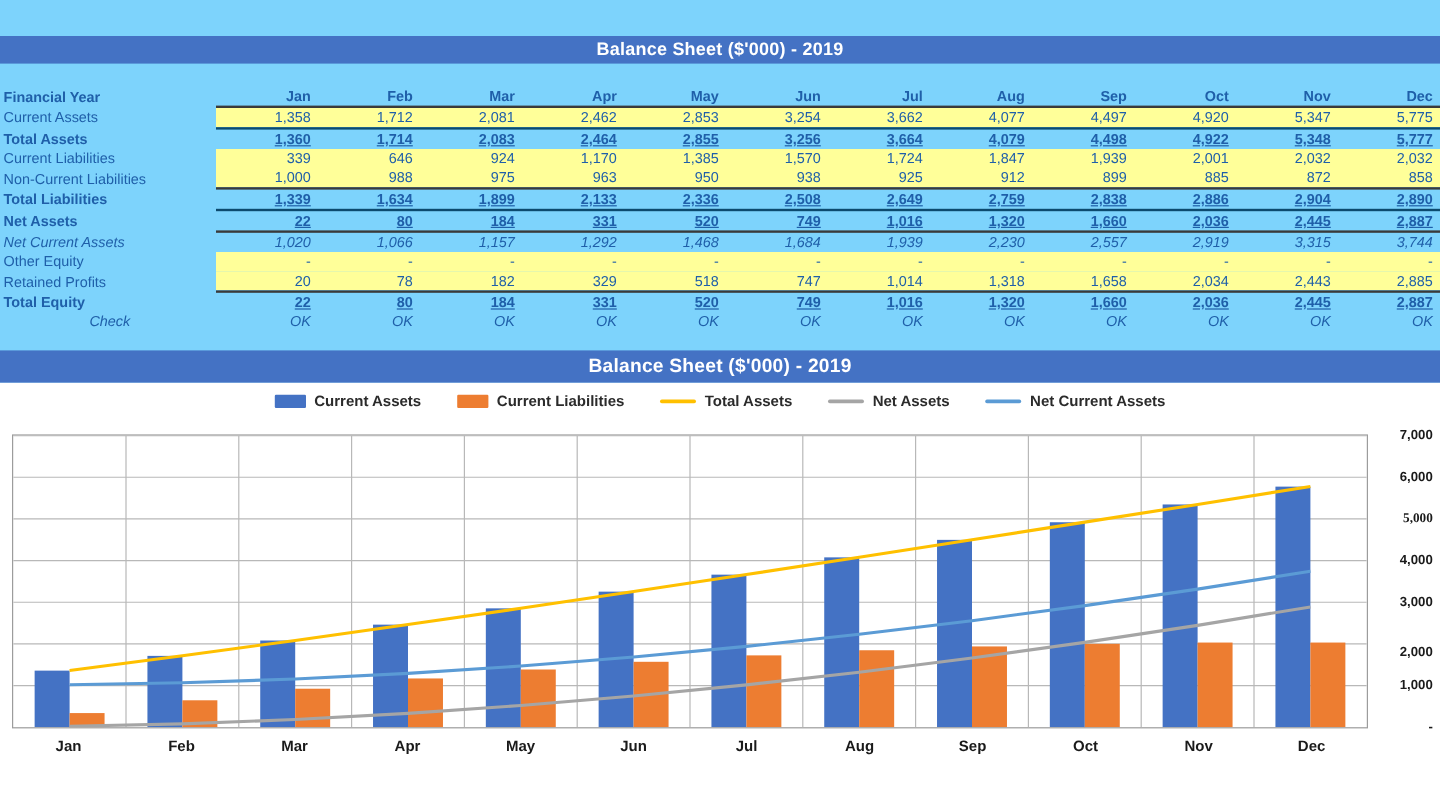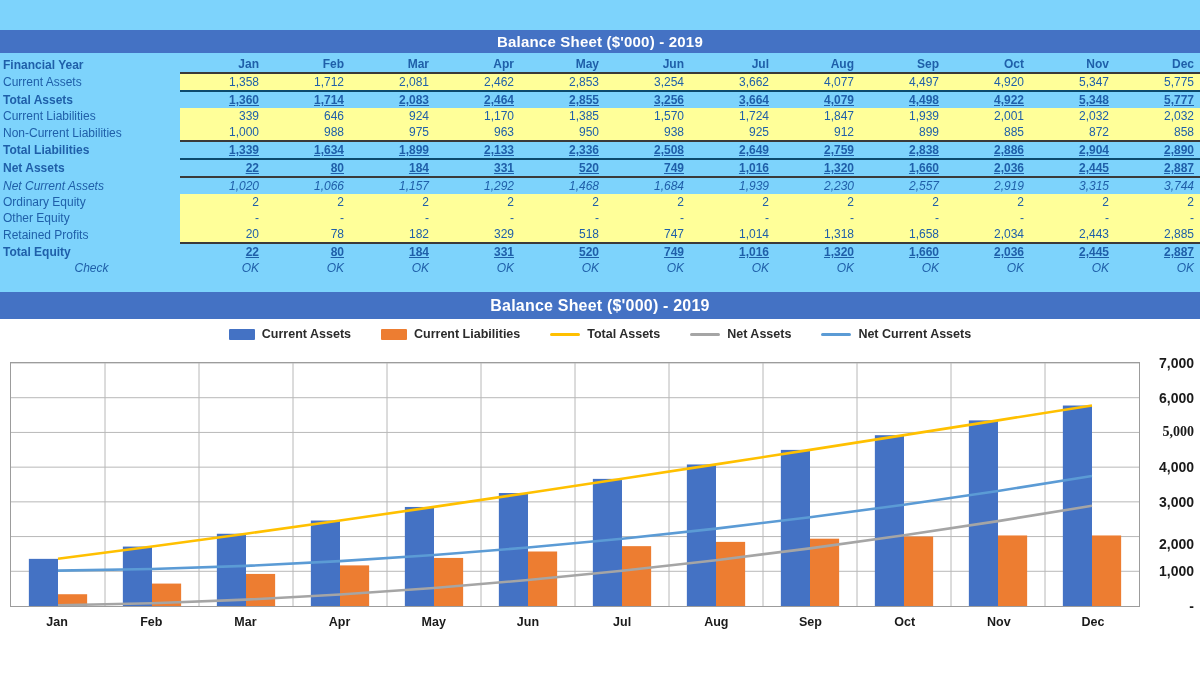--- a/index.html
+++ b/index.html
@@ -26,21 +26,21 @@
     left: 0; top: 30px; width: 1200px; height: 23px;
     font-size: 15px; line-height: 23px;
   }
   #chart-title {
     left: 0; top: 292px; width: 1200px; height: 27px;
     font-size: 16px; line-height: 27px;
   }
 
   
   #sheet {
-    position: absolute; left: 0; top: 56px;
+    position: absolute; left: 0; top: 72px;
     width: 1200px;
   }
   table.bs {
     width: 1200px;
     border-collapse: collapse;
     table-layout: fixed;
     font-size: 12px;
     color: #1F5FA9;
   }
   table.bs col.lbl { width: 180px; }
@@ -84,21 +84,21 @@
     position: absolute; left: 0; top: 0; width: 1130px; height: 245px;
     border: 1px solid #9c9c9c;
   }
   #plot svg { display: block; }
 
   #ylabels {
     position: absolute; left: 1148px; top: 36px; width: 52px; height: 260px;
   }
   .ytick {
     position: absolute; right: 6px;
-    font-size: 14px; font-weight: bold; color: #1a1a1a;
+    font-size: 11px; font-weight: bold; color: #1a1a1a;
     text-align: right; white-space: nowrap;
     transform: translateY(-50%);
   }
   #xlabels { position: absolute; left: 10px; top: 296px; width: 1130px; height: 22px; display: flex; }
   .xtick {
     flex: 1 1 0; text-align: center;
     font-size: 12.5px; font-weight: bold; color: #1a1a1a;
   }
 </style>
 </head>
@@ -238,35 +238,20 @@
             <td class="num">1,157</td>
             <td class="num">1,292</td>
             <td class="num">1,468</td>
             <td class="num">1,684</td>
             <td class="num">1,939</td>
             <td class="num">2,230</td>
             <td class="num">2,557</td>
             <td class="num">2,919</td>
             <td class="num">3,315</td>
             <td class="num">3,744</td>
-          </tr>
-          <tr class="hl">
-            <td class="rowlabel">Ordinary Equity</td>
-            <td class="num">2</td>
-            <td class="num">2</td>
-            <td class="num">2</td>
-            <td class="num">2</td>
-            <td class="num">2</td>
-            <td class="num">2</td>
-            <td class="num">2</td>
-            <td class="num">2</td>
-            <td class="num">2</td>
-            <td class="num">2</td>
-            <td class="num">2</td>
-            <td class="num">2</td>
           </tr>
           <tr class="hl">
             <td class="rowlabel">Other Equity</td>
             <td class="num">-</td>
             <td class="num">-</td>
             <td class="num">-</td>
             <td class="num">-</td>
             <td class="num">-</td>
             <td class="num">-</td>
             <td class="num">-</td>

